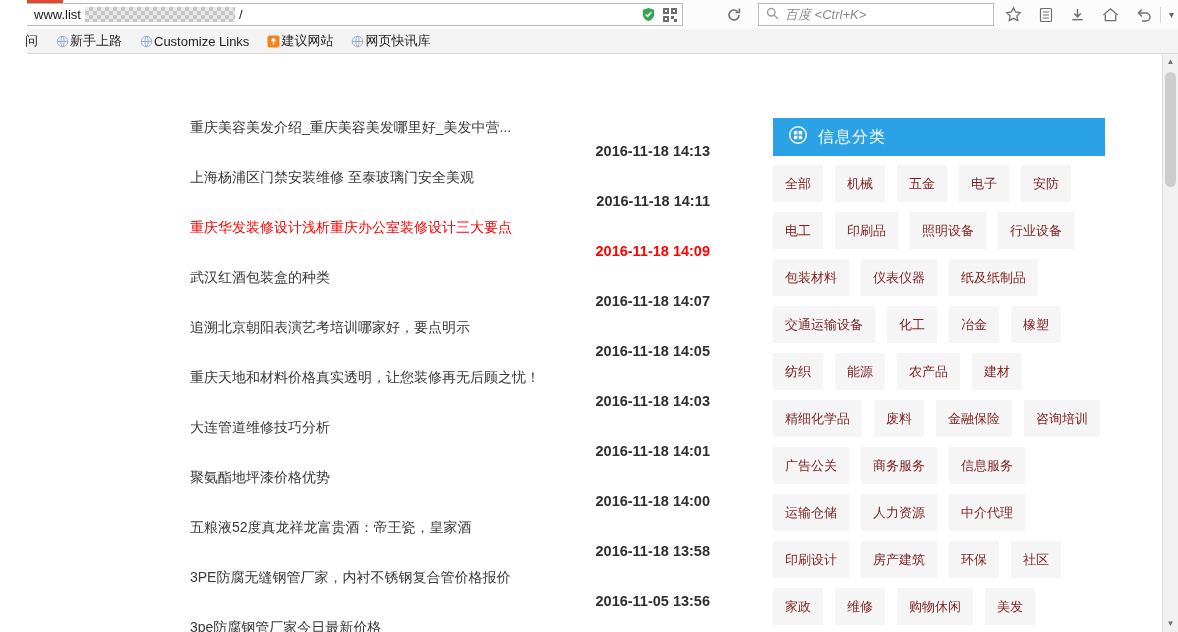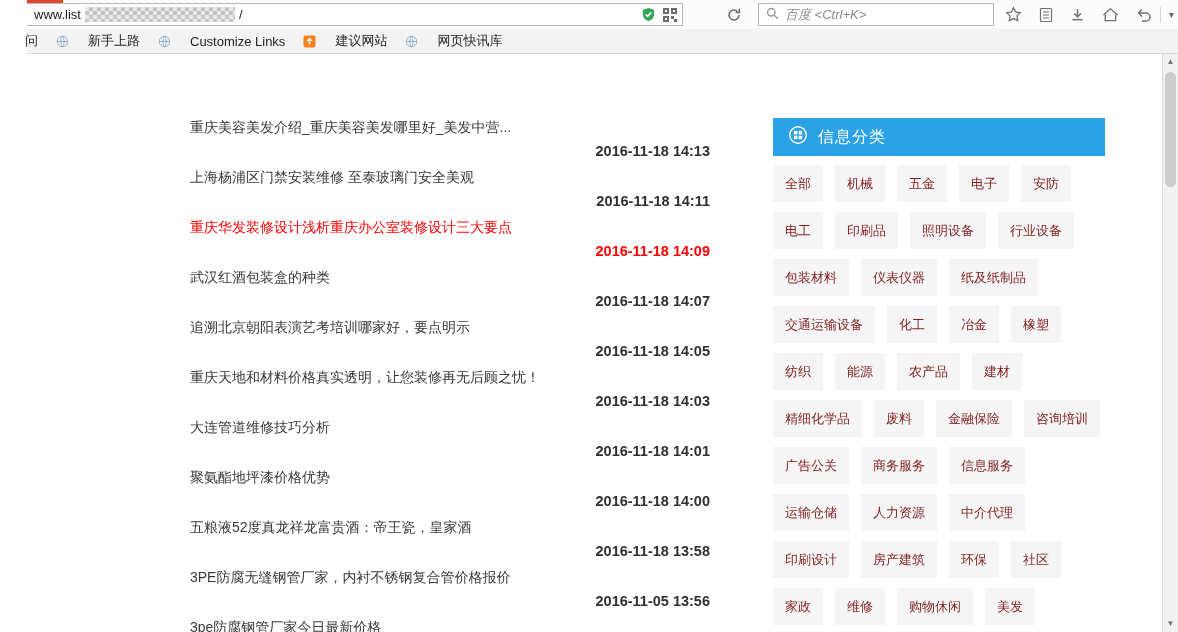--- a/index.html
+++ b/index.html
@@ -50,21 +50,21 @@
   .split-sep { width: 1px; height: 16px; background: #d5d5d5; margin: 0 -9px; }
   .caret { font-size: 10px; color: #666; }
 
   
   #bookmarks-bar {
     position: absolute; top: 29px; left: 0; right: 0; height: 25px;
     background: #f3f3f3; border-bottom: 1px solid #d9d9d9;
     display: flex; align-items: center; gap: 18px; padding-left: 2px;
     font-size: 13px; color: #222; white-space: nowrap;
   }
-  .bookmark-item { display: flex; align-items: center; gap: 19px; }
+  .bookmark-item { display: flex; align-items: center; gap: 1px; }
   .clipped { margin-left: -4px; }
 
   
   #page { position: absolute; top: 54px; left: 0; right: 16px; bottom: 0; background: #fff; overflow: hidden; }
 
   #article-list { position: absolute; left: 190px; top: 58px; width: 520px; }
   .article-row { position: relative; height: 50px; }
   .article-title {
     position: absolute; left: 0; top: 4px; font-size: 14px; line-height: 22px;
     color: #383838; white-space: nowrap; cursor: pointer;

